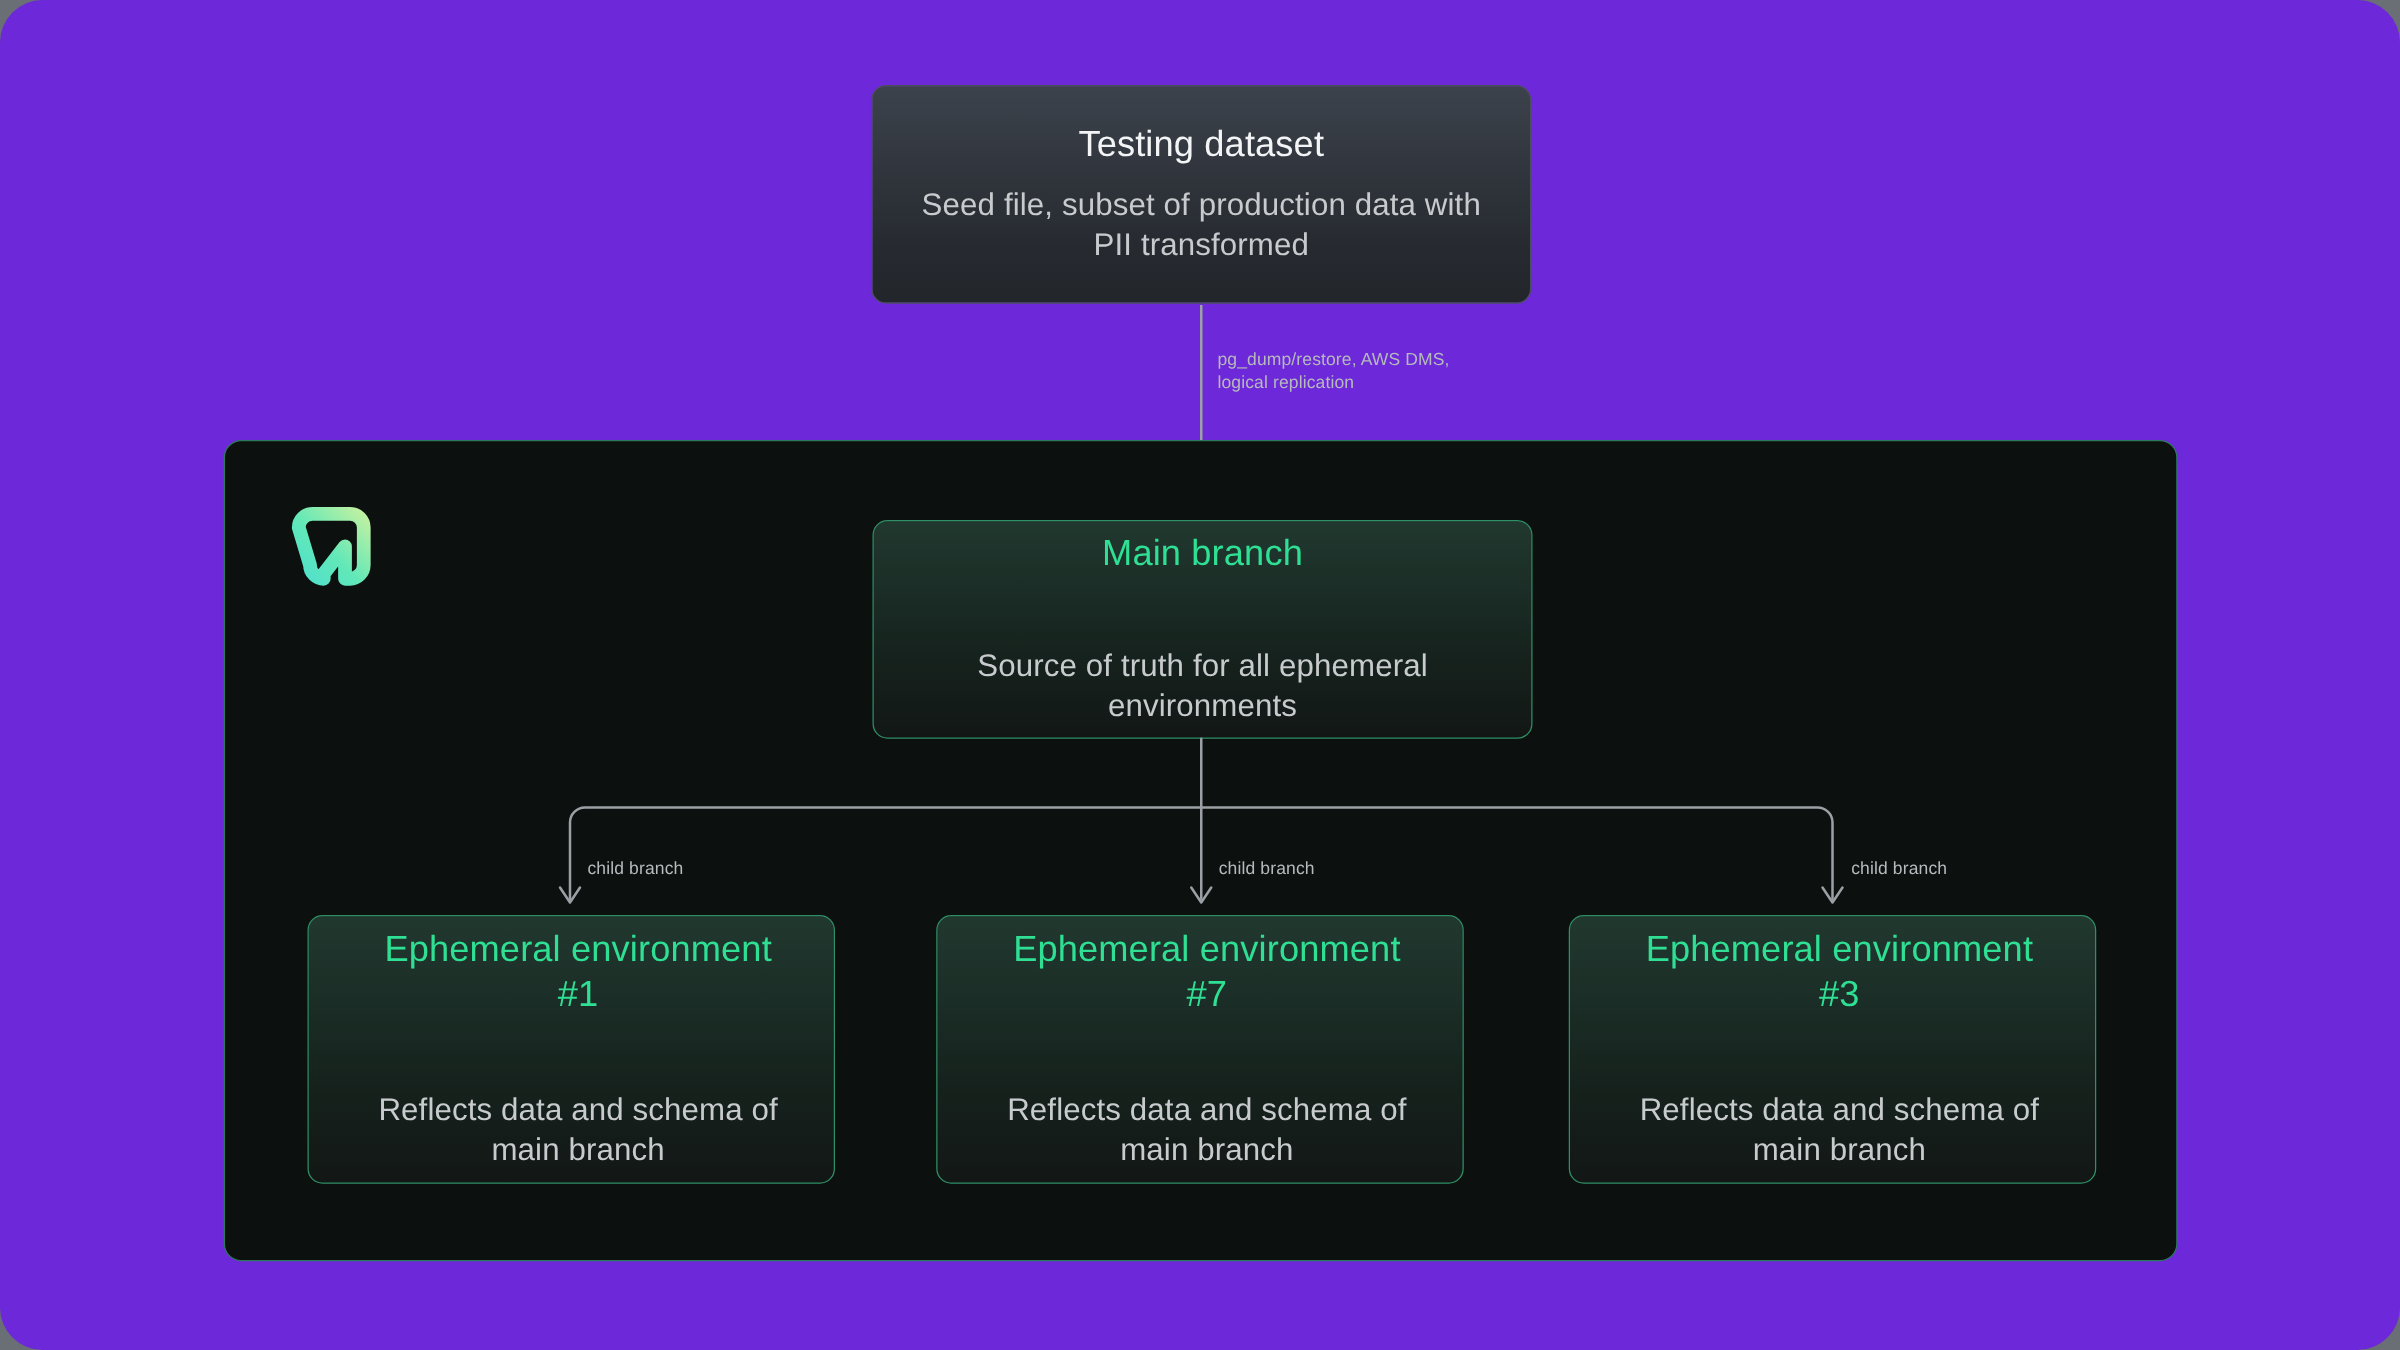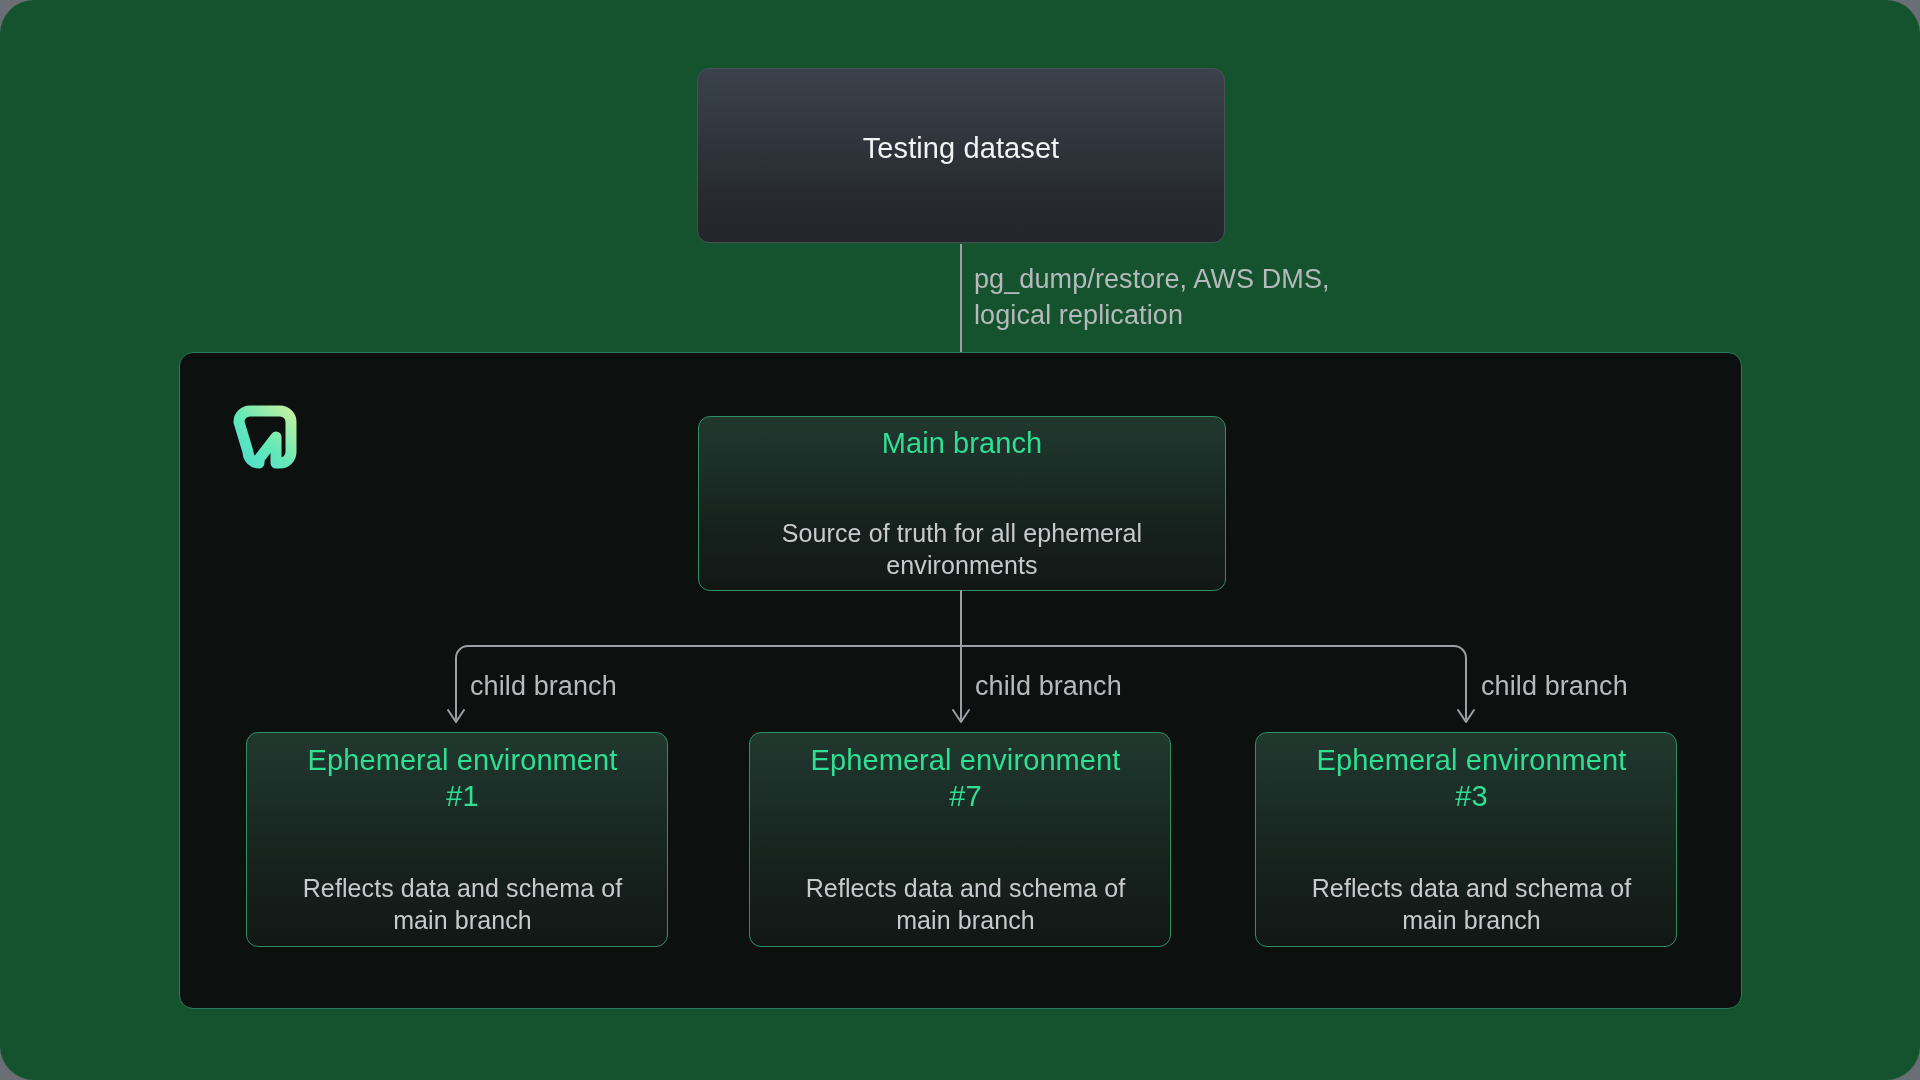--- a/index.html
+++ b/index.html
@@ -8,21 +8,21 @@
     background: #6a6f75;
     width: 1920px;
     height: 1080px;
     overflow: hidden;
     font-family: "Liberation Sans", sans-serif;
   }
   #page {
     position: relative;
     width: 1920px;
     height: 1080px;
-    background: #14532d;
+    background: #6d28d9;
     border-radius: 34px;
     overflow: hidden;
   }
 
   
   .card {
     position: absolute;
     box-sizing: border-box;
     border-radius: 12px;
     display: flex;
@@ -108,38 +108,40 @@
   
   #connectors-top, #connectors-bottom {
     position: absolute;
     left: 0; top: 0;
     width: 1920px;
     height: 1080px;
     pointer-events: none;
   }
   .conn-label {
     position: absolute;
-    font-size: 27px;
+    font-size: 14px;
     color: #b6babc;
     line-height: 1.32;
     letter-spacing: .1px;
     white-space: pre-line;
+    margin-top: 16px;
   }
   #label-seed { left: 974px; top: 262px; }
   #label-child-1 { left: 470px; top: 669px; }
   #label-child-2 { left: 975px; top: 669px; }
   #label-child-3 { left: 1481px; top: 669px; }
 </style>
 </head>
 <body>
 
 <div id="page">
 
   <div class="card" id="testing-dataset">
     <div class="title">Testing dataset</div>
+    <div class="desc">Seed file, subset of production data with PII transformed</div>
   </div>
 
   <svg id="connectors-top">
     <g stroke="#9aa0a4" stroke-width="2" fill="none">
       <line x1="961" y1="244" x2="961" y2="395"></line>
       <path d="M 953 386 L 961 398 L 969 386" stroke-linecap="round" stroke-linejoin="round"></path>
     </g>
   </svg>
   <div class="conn-label" id="label-seed">pg_dump/restore, AWS DMS,
 logical replication</div>

